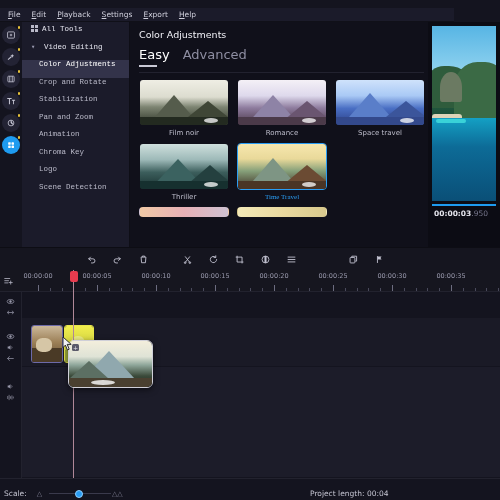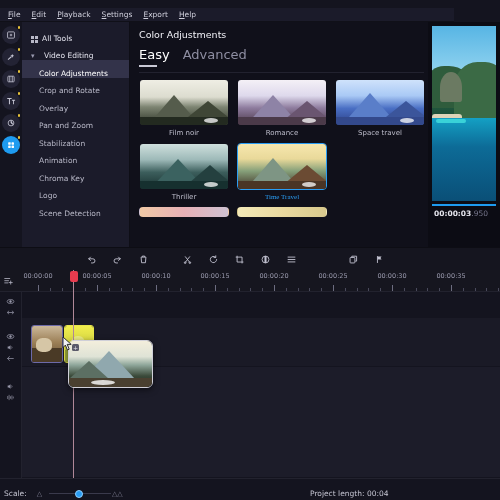--- a/index.html
+++ b/index.html
@@ -31,22 +31,22 @@
               margin-bottom:4px; position:relative; display:flex;
               align-items:center; justify-content:center; color:#c8c8d6; }
   .rail-btn.active { background:#1e9bf0; color:#fff; }
   .rail-dot { position:absolute; top:0px; right:0px; width:2.5px; height:2.5px;
               border-radius:50%; background:#e8c33a; }
   .rail-btn svg { width:10px; height:10px; }
 
   
   .toolsnav { width:108px; background:#1b1b2a; padding-top:3px;
               border-right:1px solid #0e0e16; }
-  .nav-row { height:17.5px; display:flex; align-items:flex-end; padding-left:9px;
-             font-size:7.5px; color:#c2c2d0; white-space:nowrap; }
+  .nav-row { height:17.5px; display:flex; align-items:flex-start; padding-left:9px;
+             font-size:7.5px; color:#c2c2d0; white-space:nowrap;font-family:Liberation Mono, monospace; }
   .nav-row.head { color:#e4e4ee; }
   .nav-row.sub { padding-left:17px; color:#b9b9c8; }
   .nav-row.selected { background:#33334a; color:#ffffff; }
   .nav-ico { width:9px; display:inline-block; margin-right:4px; color:#9a9ab0; font-size:7px; }
   .grid-ico { display:inline-grid; grid-template-columns:3px 3px; grid-gap:1px; margin-right:4px; }
   .grid-ico i { display:block; width:3px; height:3px; background:#b9b9c8; }
 
   
   .panel { flex:1; background:#10101a; padding:7px 0 0 9px; position:relative; overflow:hidden; }
   .panel-title { font-size:9.5px; color:#f0f0f6; margin-bottom:7px; }
@@ -210,27 +210,24 @@
         <span class="nav-ico">▾</span>
         <span>Video Editing</span>
       </div>
       <div class="nav-row sub selected">
         <span>Color Adjustments</span>
       </div>
       <div class="nav-row sub">
         <span>Crop and Rotate</span>
       </div>
       <div class="nav-row sub">
-        <span>Overlay</span>
+        <span>Stabilization</span>
       </div>
       <div class="nav-row sub">
         <span>Pan and Zoom</span>
-      </div>
-      <div class="nav-row sub">
-        <span>Stabilization</span>
       </div>
       <div class="nav-row sub">
         <span>Animation</span>
       </div>
       <div class="nav-row sub">
         <span>Chroma Key</span>
       </div>
       <div class="nav-row sub">
         <span>Logo</span>
       </div>

